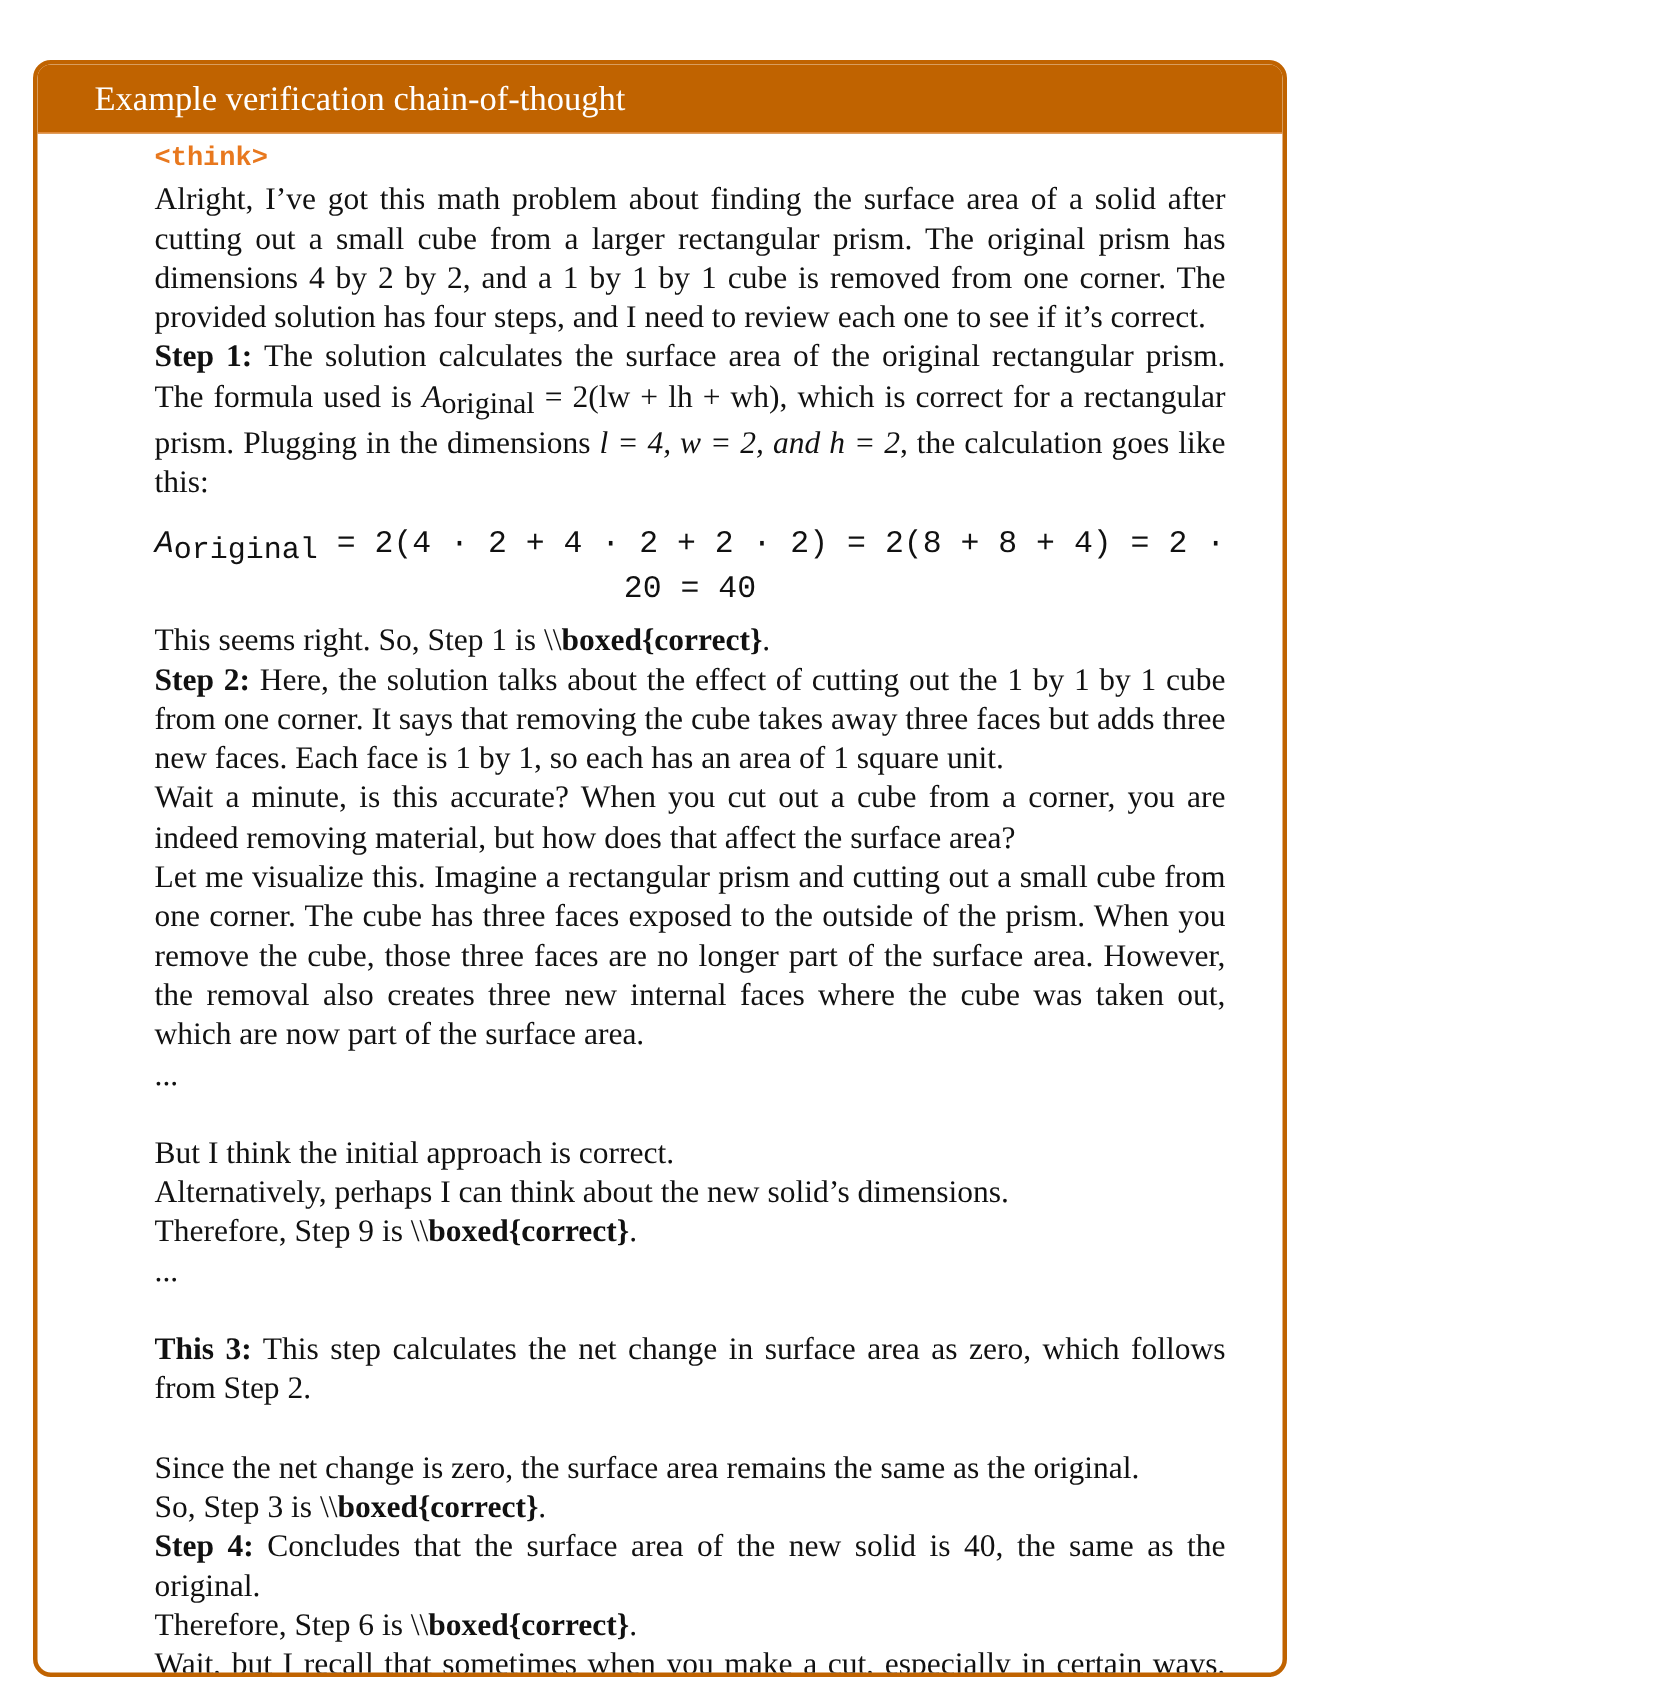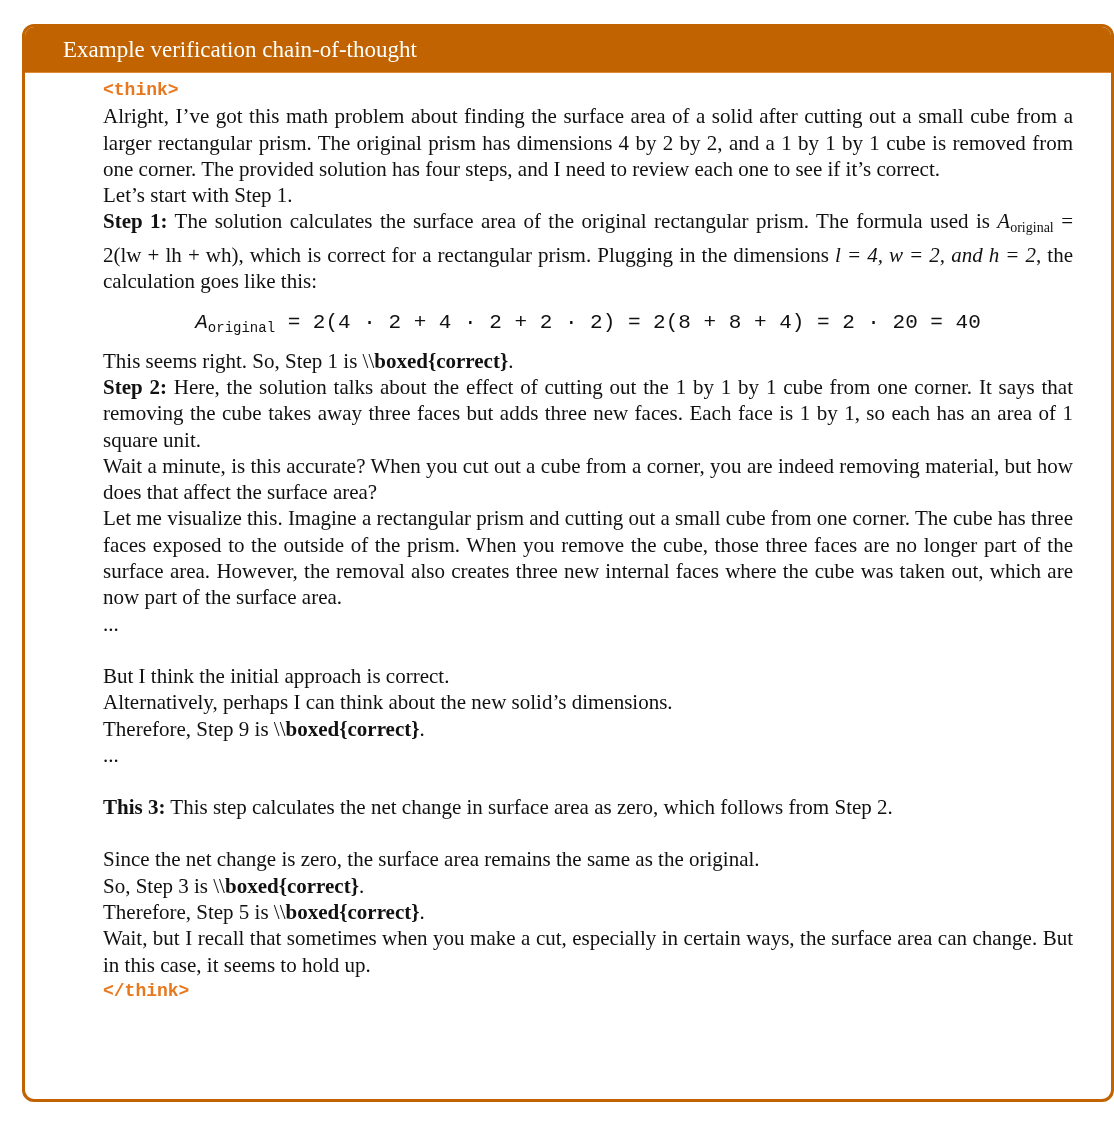--- a/index.html
+++ b/index.html
@@ -11,22 +11,22 @@
       width: 1114px;
       height: 1124px;
       position: relative;
       overflow: hidden;
       font-family: "Liberation Serif", "DejaVu Serif", serif;
       color: #111111;
     }
     .box {
       position: absolute;
       left: 22px;
-      top: 24px;
-      width: 1092px;
+      top: 40px;
+      width: 836px;
       height: 1078px;
       box-sizing: border-box;
       border: 3px solid #c06300;
       border-radius: 12px;
       overflow: hidden;
       background: #ffffff;
     }
     .box-header {
       background: #c06300;
       height: 45px;
@@ -47,42 +47,41 @@
       font-family: "Liberation Mono", "DejaVu Sans Mono", monospace;
       color: #e8781e;
       font-weight: bold;
       font-size: 18px;
       display: block;
     }
     .line { display: block; text-align: justify; }
     .gap { display: block; height: 26px; }
     .b { font-weight: bold; }
     .math { font-style: italic; }
-    .sub { font-style: normal; font-size: 14px; vertical-align: -4px; }
+    .sub { font-style: normal; font-size: 20px; vertical-align: -4px; }
     .display {
       display: block;
       text-align: center;
       margin: 16px 0 6px 0;
       font-size: 21px;
       font-family: Liberation Mono, monospace;
     }
     .ellipsis { display: block; }
   </style>
 </head>
 <body>
 
 <div class="box">
   <div class="box-header">
     <span>Example verification chain-of-thought</span>
   </div>
   <div class="box-body">
     <span class="tag">&lt;think&gt;</span>
 
     <span class="line">Alright, I’ve got this math problem about finding the surface area of a solid after cutting out a small cube from a larger rectangular prism. The original prism has dimensions 4 by 2 by 2, and a 1 by 1 by 1 cube is removed from one corner. The provided solution has four steps, and I need to review each one to see if it’s correct.</span>
-    <span class="line">Let’s start with Step 1.</span>
 
     <span class="line">
       <span class="b">Step 1:</span><span> The solution calculates the surface area of the original rectangular prism. The formula used is </span><span class="math">A</span><span class="sub">original</span><span> = 2(lw + lh + wh)</span><span>, which is correct for a rectangular prism. Plugging in the dimensions </span><span class="math">l = 4, w = 2, and h = 2</span><span>, the calculation goes like this:</span>
     </span>
 
     <span class="display">
       <span class="math">A</span><span class="sub">original</span><span> = 2(4 · 2 + 4 · 2 + 2 · 2) = 2(8 + 8 + 4) = 2 · 20 = 40</span>
     </span>
 
     <span class="line">
@@ -107,19 +106,22 @@
     <span class="line">
       <span class="b">This 3:</span><span> This step calculates the net change in surface area as zero, which follows from Step 2.</span>
     </span>
     <span class="gap"></span>
     <span class="line">Since the net change is zero, the surface area remains the same as the original.</span>
     <span class="line">
       <span>So, Step 3 is \\</span><span class="b">boxed{correct}</span><span>.</span>
     </span>
 
     <span class="line">
-      <span>Therefore, Step 5 is \\</span><span class="b">boxed{correct}</span><span>.</span>
+      <span class="b">Step 4:</span><span> Concludes that the surface area of the new solid is 40, the same as the original.</span>
+    </span>
+    <span class="line">
+      <span>Therefore, Step 6 is \\</span><span class="b">boxed{correct}</span><span>.</span>
     </span>
 
     <span class="line">Wait, but I recall that sometimes when you make a cut, especially in certain ways, the surface area can change. But in this case, it seems to hold up.</span>
     <span class="tag">&lt;/think&gt;</span>
   </div>
 </div>
 
 </body></html>

